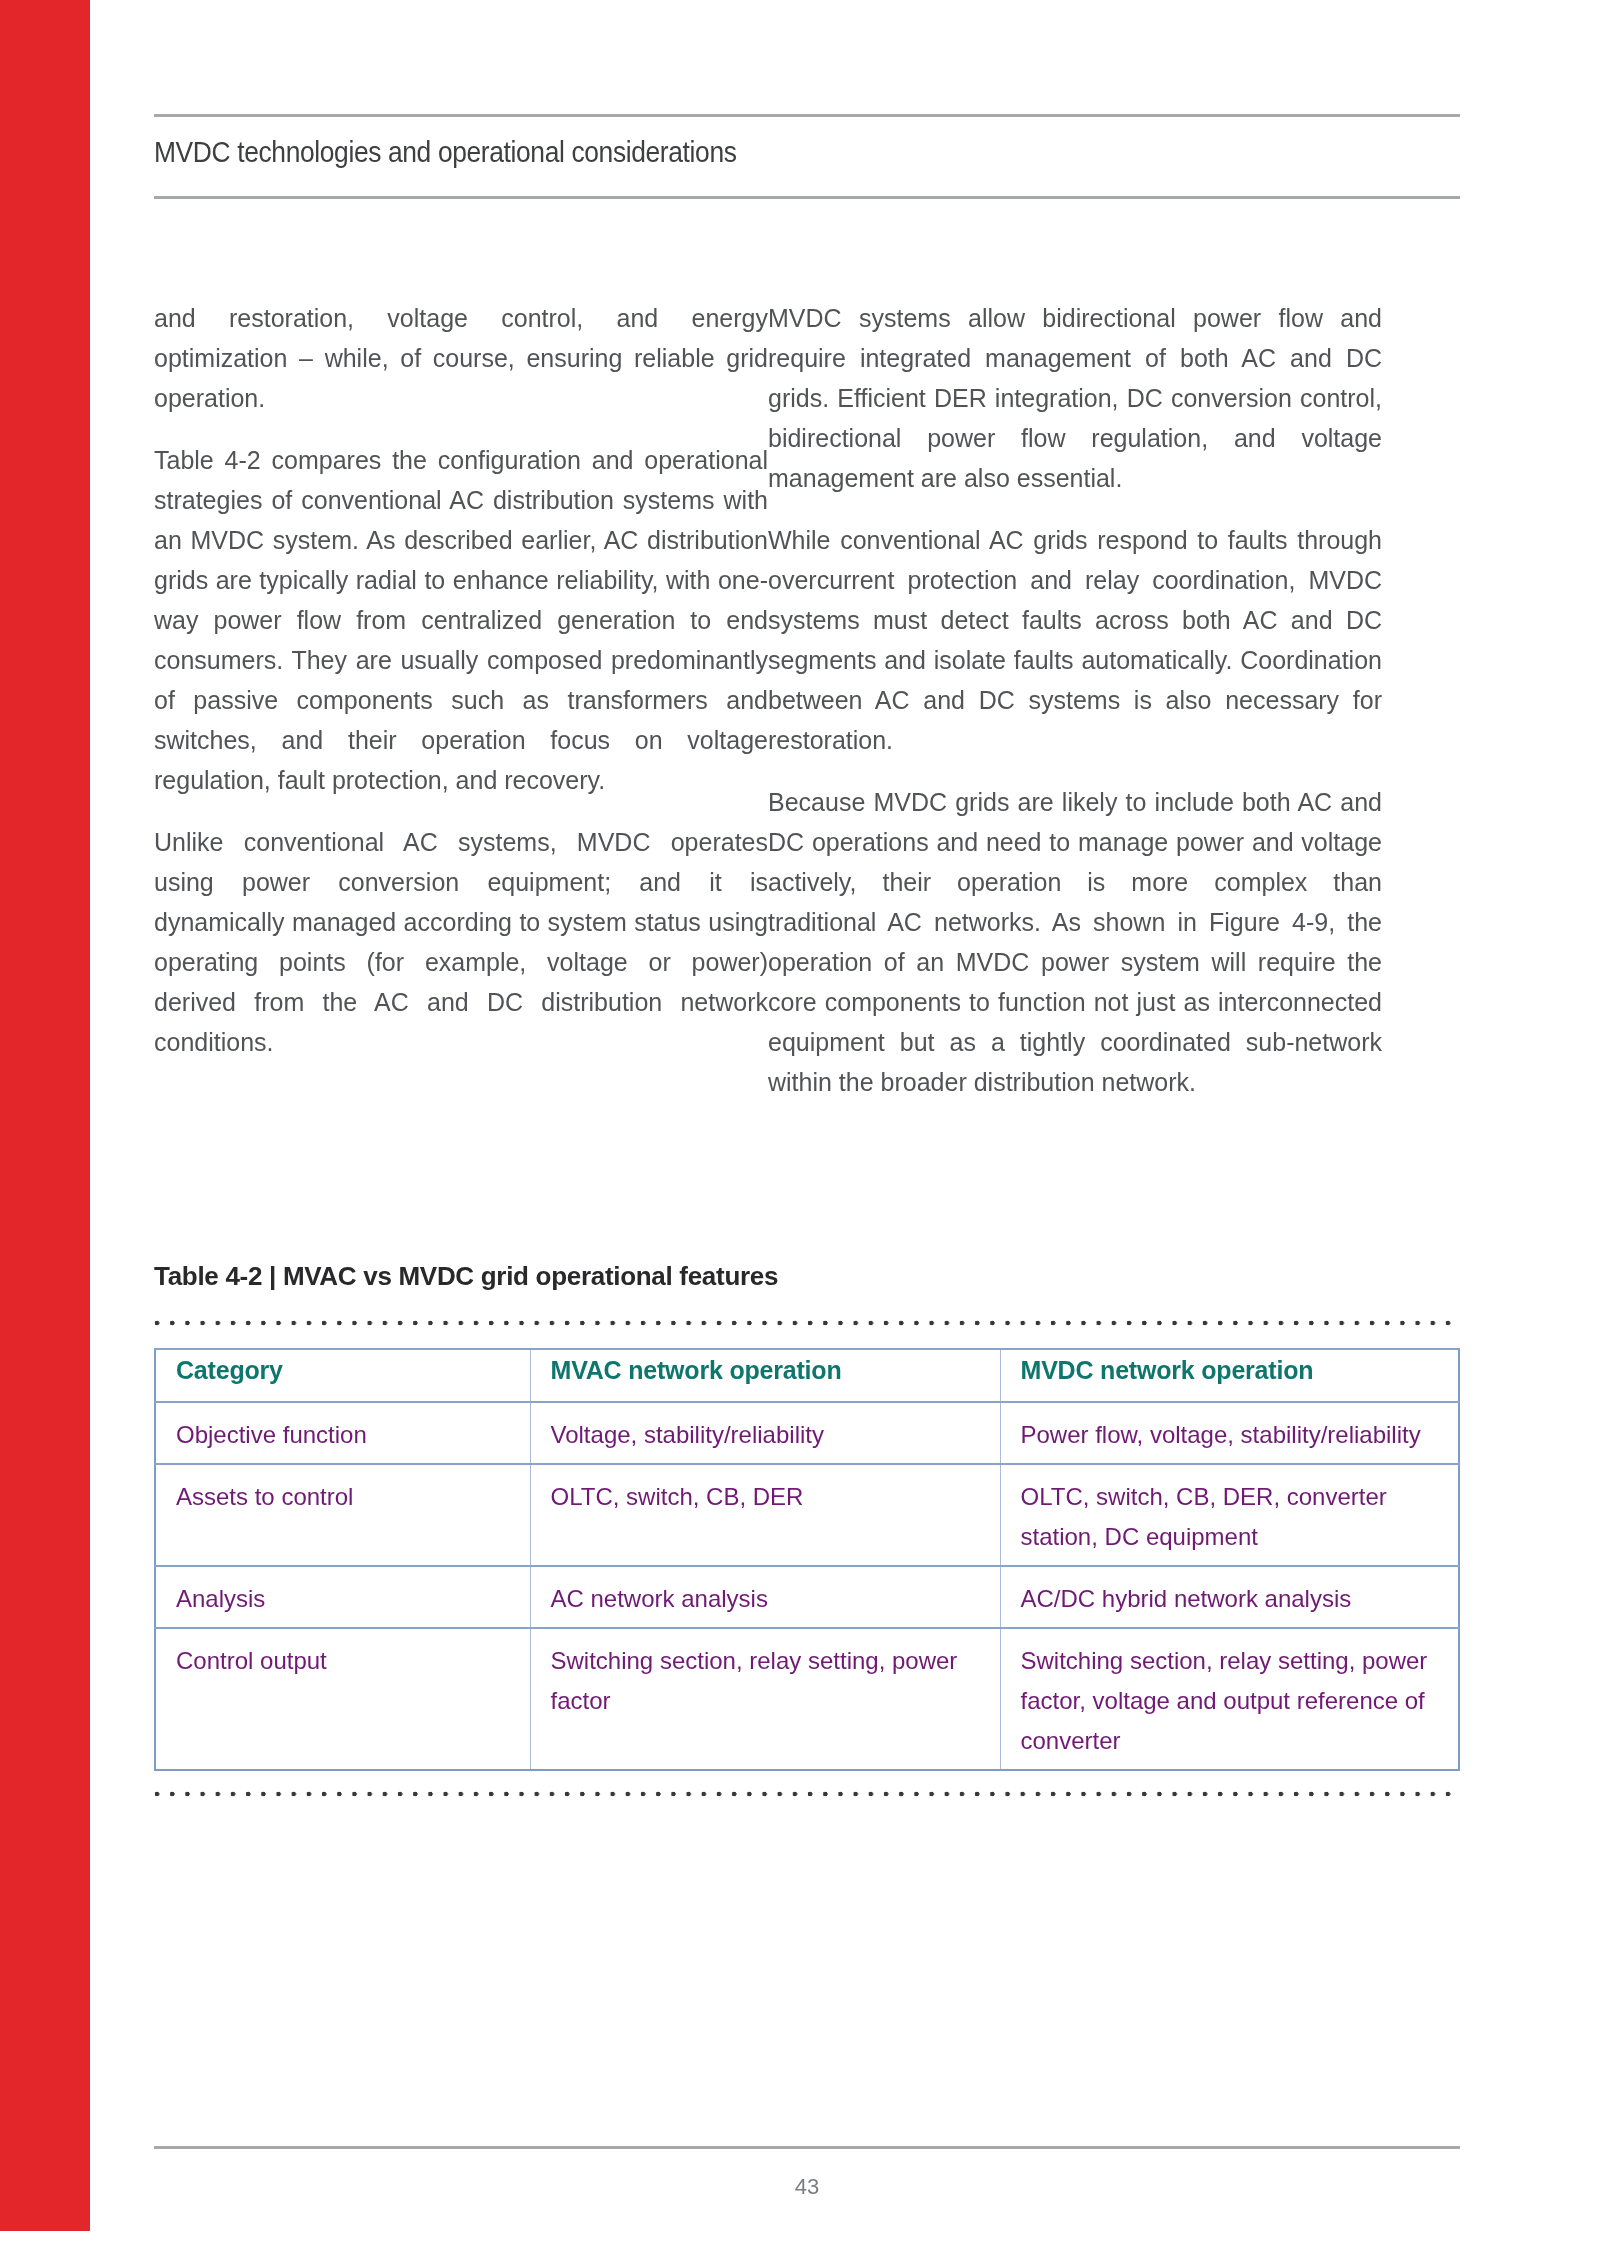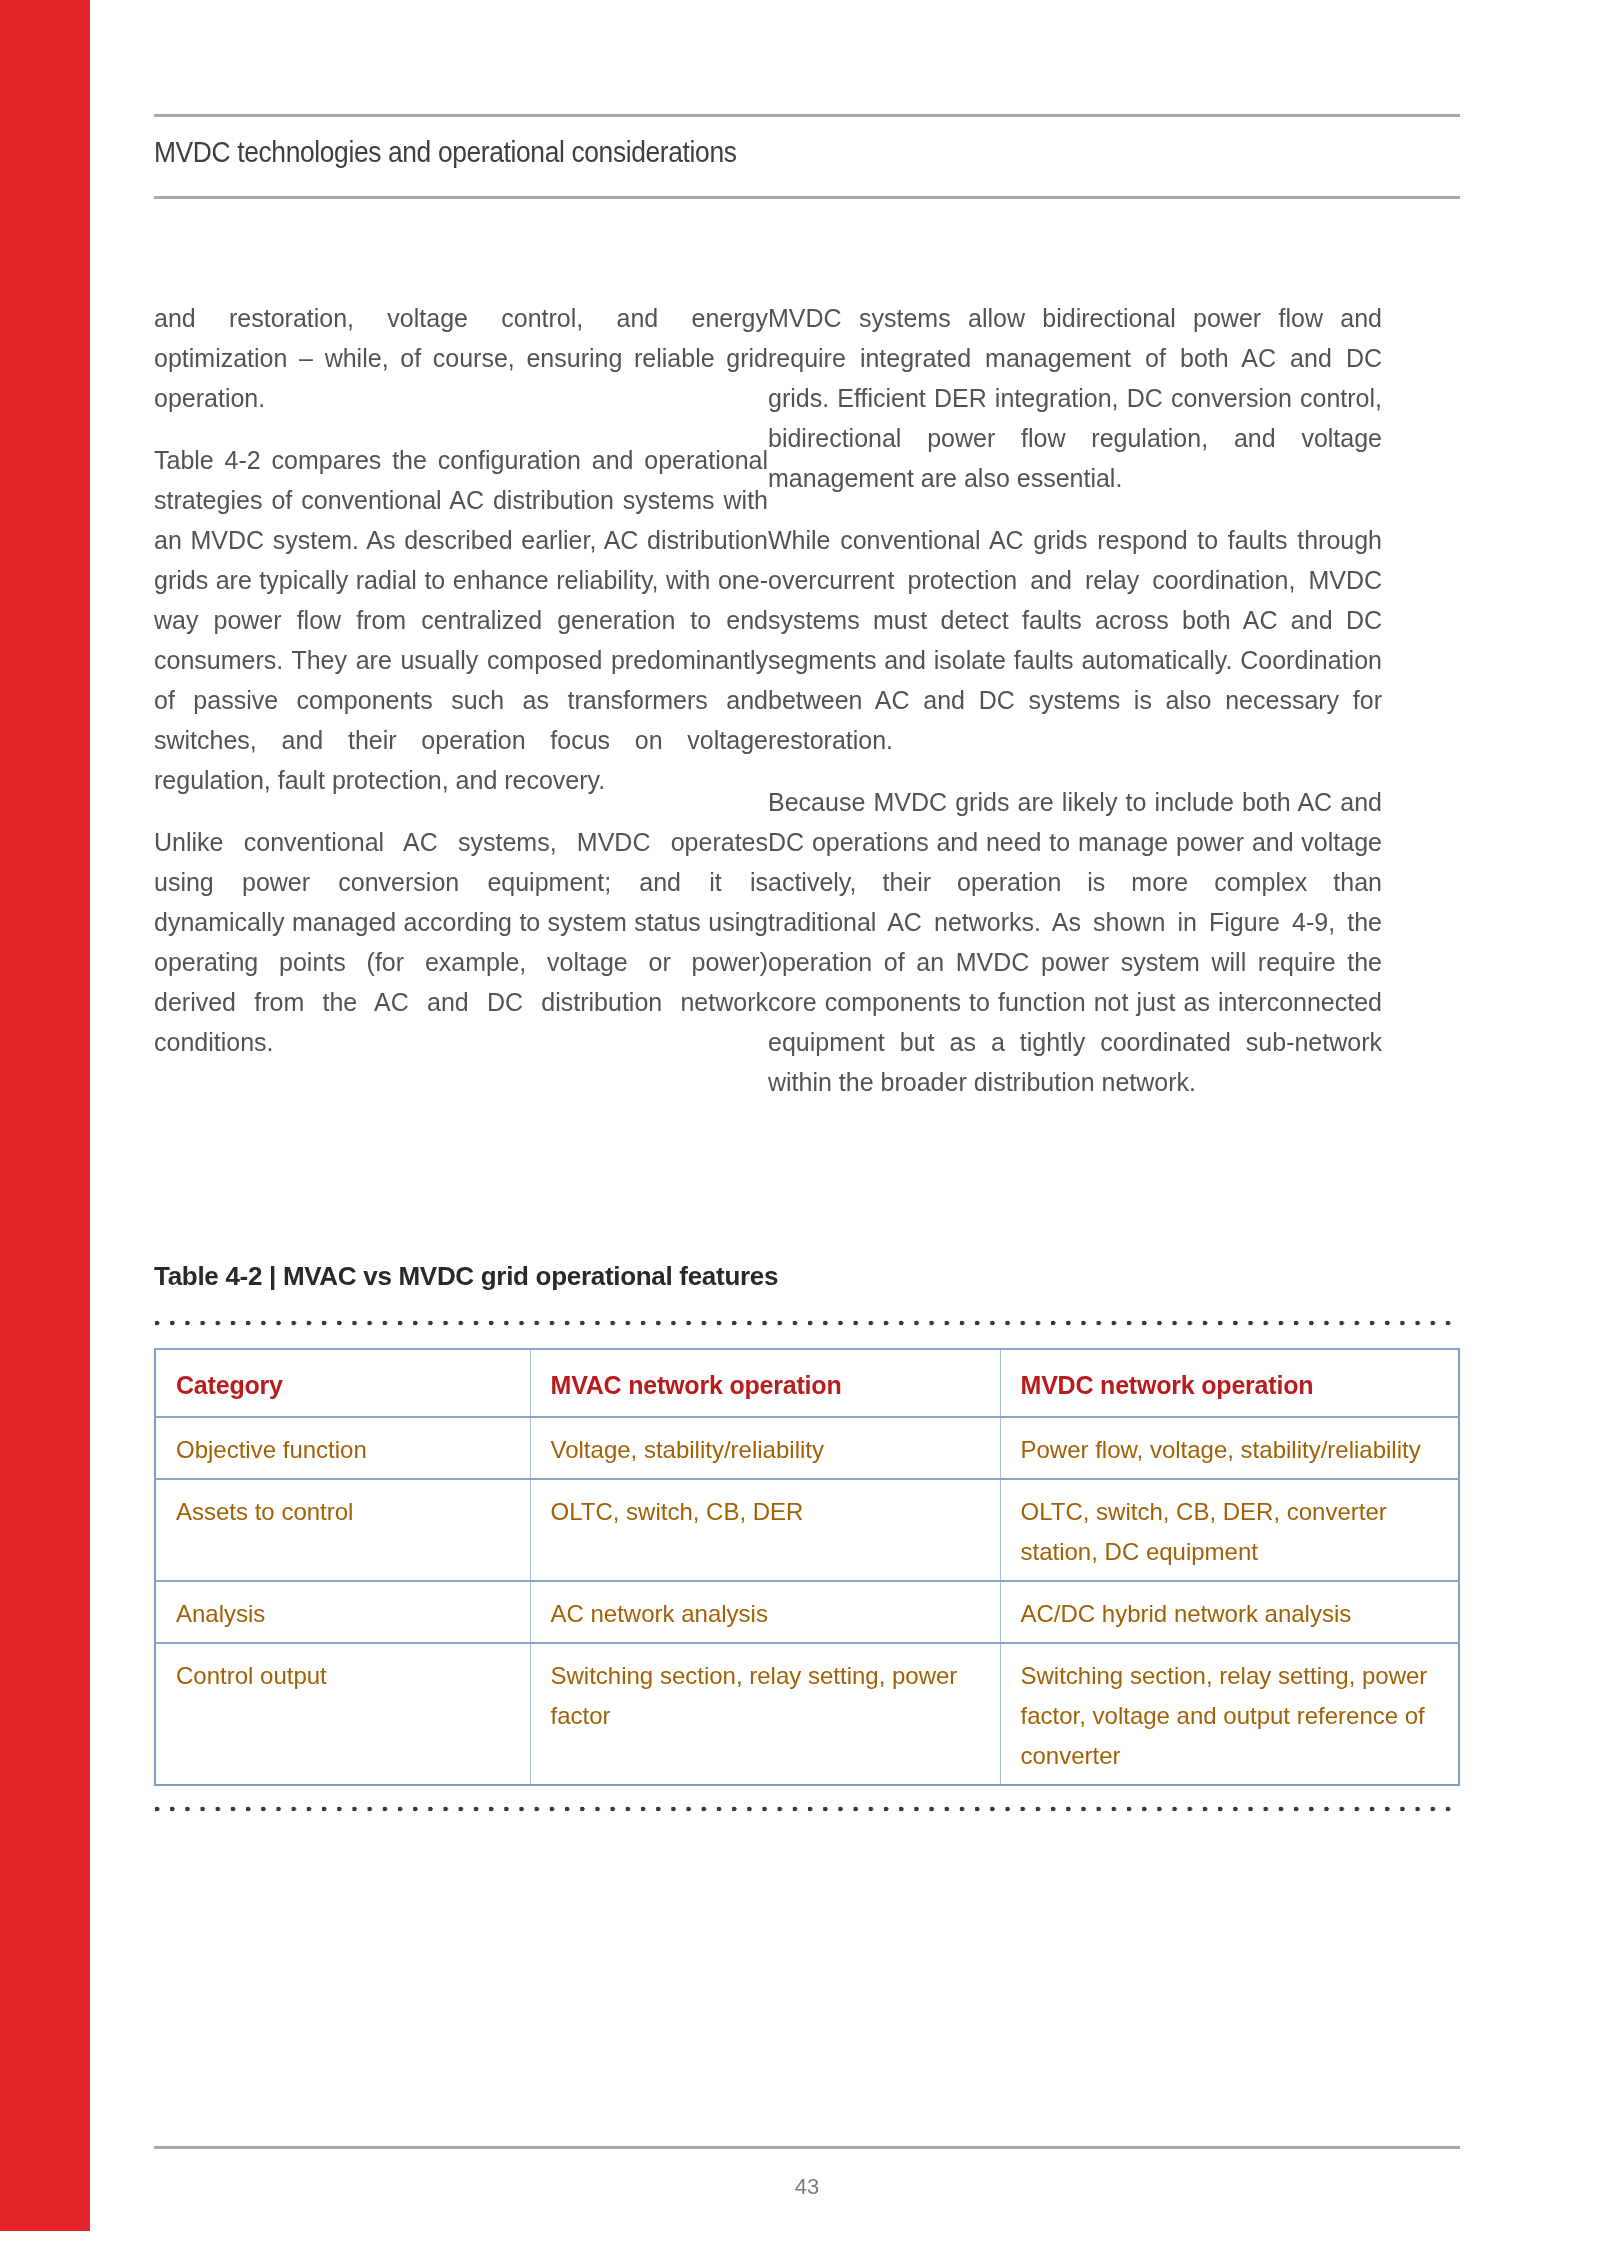--- a/index.html
+++ b/index.html
@@ -82,28 +82,28 @@
   table.compare col.c1 { width: 375px; }
   table.compare col.c2 { width: 470px; }
   table.compare th, table.compare td {
     border: 1px solid #a9bbd6;
     border-top: 2px solid #88a4ca;
     text-align: left;
     vertical-align: top;
     padding: 12px 22px 8px 20px;
     font-size: 24px;
     line-height: 40px;
-    color: #a16207;
+    color: #701a75;
     overflow-wrap: break-word;
   }
   table.compare thead th {
     font-size: 25px;
     font-weight: bold;
-    color: #b91c1c;
-    padding-top: 15px;
+    color: #0f766e;
+    padding-top: 0;
     padding-bottom: 11px;
     letter-spacing: -0.2px;
   }
   .page-number {
     position: absolute;
     left: 154px; top: 2174px;
     width: 1306px;
     text-align: center;
     font-size: 22px;
     color: #7b7d80;

